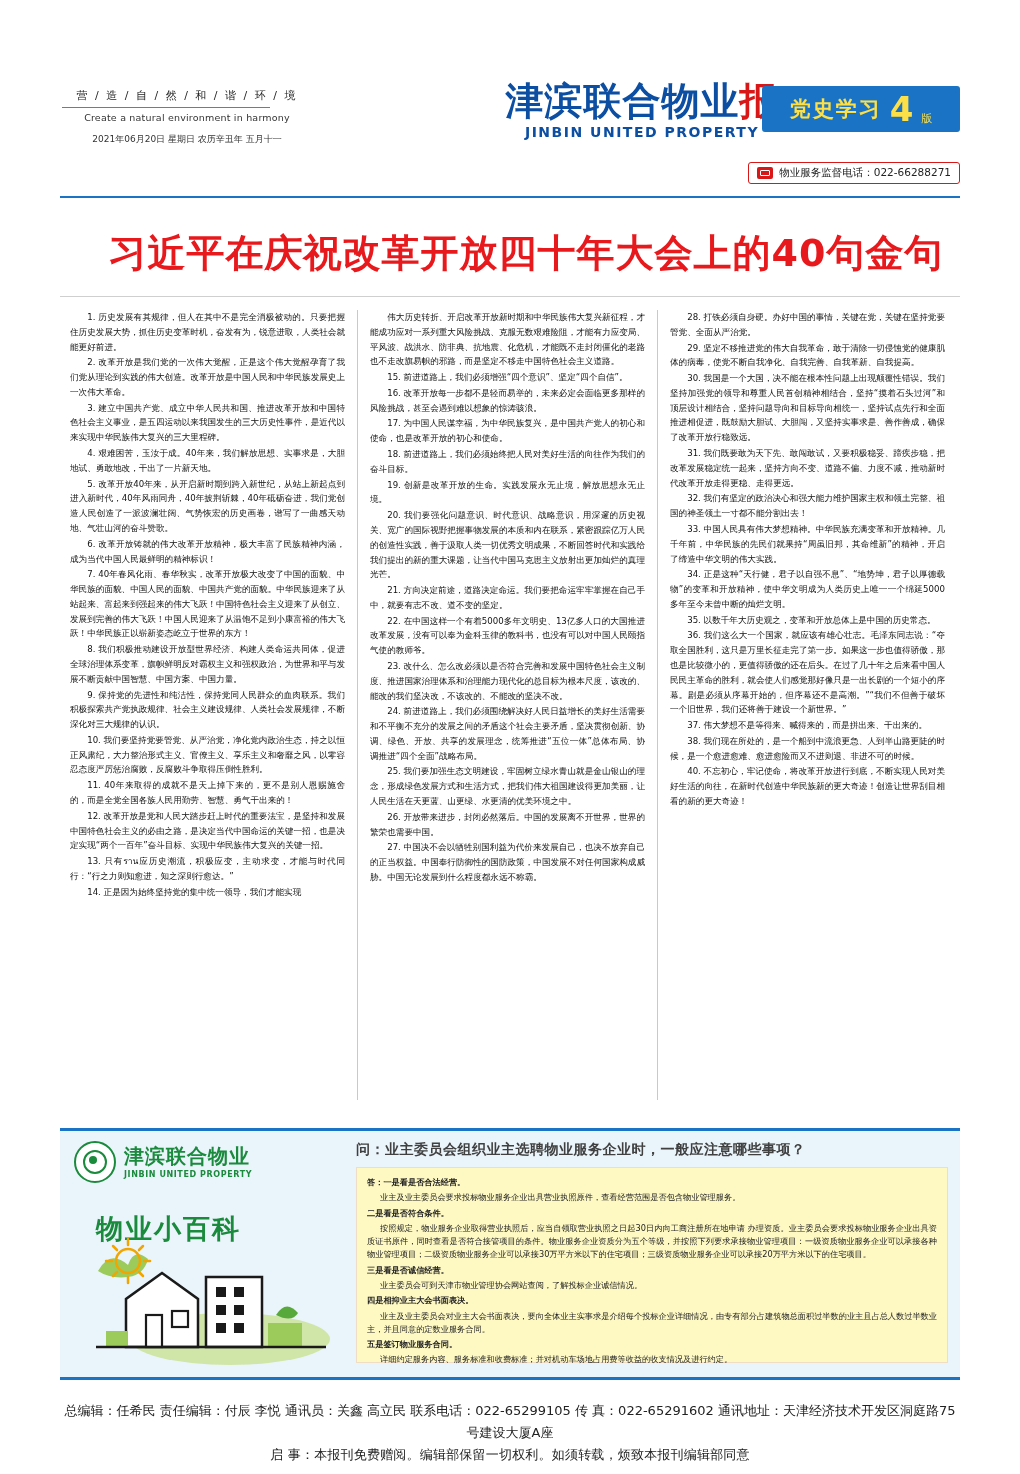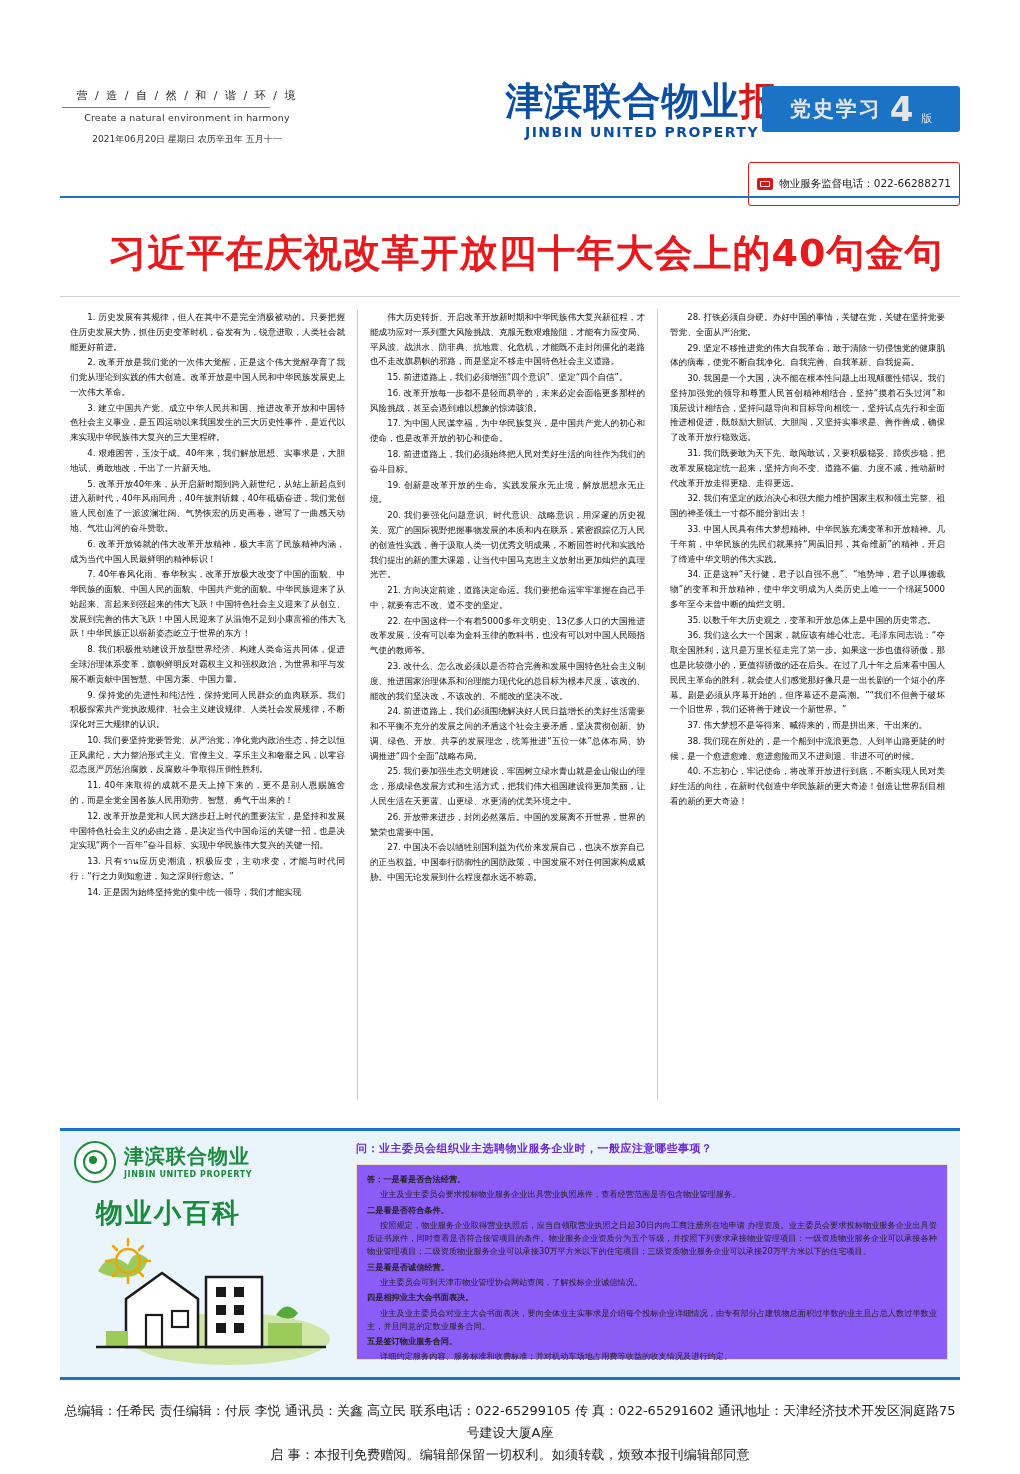--- a/index.html
+++ b/index.html
@@ -48,32 +48,32 @@
     line-height:1;
     white-space:nowrap;
   }
   .mh-title-cn .red{color:#d71718;}
   .mh-title-en{
     font-size:14px;font-weight:bold;color:#0b4ea2;letter-spacing:1.5px;margin-top:4px;
     white-space:nowrap;
   }
   .mh-badge{
     position:absolute;right:0;top:-2px;
-    background:#1a73c4;color:#e5e5e5;
+    background:#1a73c4;color:#fde047;
     width:198px;height:46px;border-radius:3px;
     display:flex;align-items:center;justify-content:center;gap:8px;
   }
   .mh-badge .txt{font-size:21px;font-weight:bold;letter-spacing:2px;}
   .mh-badge .num{font-size:34px;font-weight:bold;line-height:1;}
   .mh-badge .ver{font-size:11px;align-self:flex-end;padding-bottom:6px;}
 
   .hotline{
     position:absolute;right:60px;top:162px;
     border:1px solid #d71718;border-radius:3px;
-    padding:14px 8px;font-size:10.5px;color:#222;
+    padding:3px 8px;font-size:10.5px;color:#222;
     display:flex;align-items:center;gap:6px;background:#fff;margin-left:16px;
   }
   .hotline .icon{
     width:16px;height:12px;background:#d71718;border-radius:2px;
     display:inline-block;position:relative;
   }
   .hotline .icon:after{
     content:"";position:absolute;left:3px;top:3px;width:10px;height:6px;
     border:1px solid #fff;border-radius:1px;box-sizing:border-box;
   }
@@ -128,36 +128,36 @@
     content:"";position:absolute;left:7px;top:7px;width:20px;height:20px;
     border-radius:50%;border:2px solid #1a8a3c;
   }
   .logo-mark:after{
     content:"";position:absolute;left:13px;top:13px;width:8px;height:8px;
     background:#1a8a3c;border-radius:50%;
   }
   .logo-cn{font-size:20px;font-weight:bold;color:#1a8a3c;letter-spacing:1px;line-height:1;}
   .logo-en{font-size:8px;font-weight:bold;color:#1a8a3c;letter-spacing:.6px;margin-top:3px;}
   .baike{
-    margin-top:12px;margin-left:22px;
+    margin-top:28px;margin-left:22px;
     font-size:27px;font-weight:bold;color:#1a8a3c;letter-spacing:2px;
     white-space:nowrap;
   }
   .illus{
     position:absolute;left:6px;top:78px;width:262px;height:150px;
   }
   .panel-right{
     position:absolute;left:296px;top:10px;width:592px;height:232px;
   }
   .question{
-    font-size:11px;font-weight:bold;color:#6d28d9;letter-spacing:.5px;
+    font-size:14px;font-weight:bold;color:#404040;letter-spacing:.5px;
     margin-bottom:8px;white-space:nowrap;
   }
   .answer-box{
-    background:#8b5cf6;border:1px solid #f0ddc6;
+    background:#fef9c3;border:1px solid #f0ddc6;
     padding:8px 10px;box-sizing:border-box;
     height:196px;
     font-size:8.2px;line-height:1.62;color:#222;
     text-align:justify;
   }
   .answer-box .lead{font-weight:bold;}
   .answer-box p{margin:0 0 2px 0;}
   .answer-box p.ind{text-indent:1.6em;}
 
   

